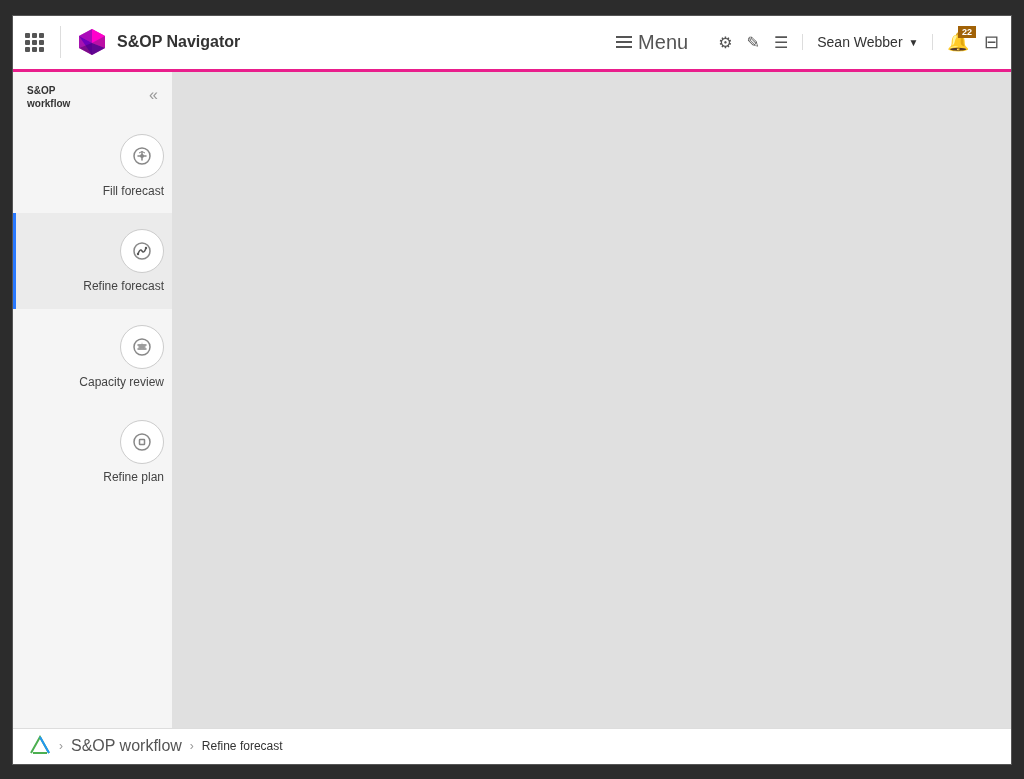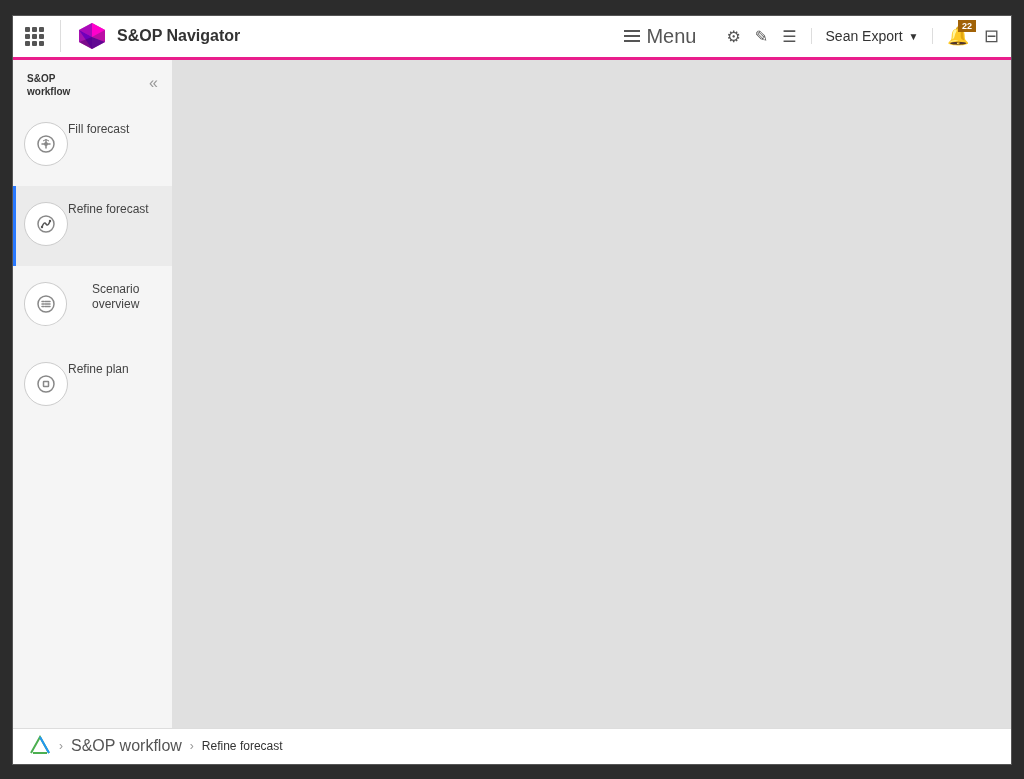--- a/index.html
+++ b/index.html
@@ -2,21 +2,21 @@
 <html><head>
   <meta charset="utf-8">
   <style>
     * { margin: 0; padding: 0; box-sizing: border-box; }
     body { font-family: 'Segoe UI', Arial, sans-serif; background: #2c2c2c; width: 1024px; height: 779px; overflow: hidden; }
 
     .outer-frame { width: 1024px; height: 779px; background: #2c2c2c; display: flex; align-items: center; justify-content: center; }
     .app-window { width: 1000px; height: 750px; background: #fff; border: 1px solid #555; display: flex; flex-direction: column; }
 
     
-    .header { height: 44px; background: #fff; border-bottom: 3px solid #e91e8c; display: flex; align-items: center; padding: 0 12px; gap: 10px; flex-shrink: 0; }
+    .header { height: 56px; background: #fff; border-bottom: 3px solid #e91e8c; display: flex; align-items: center; padding: 0 12px; gap: 10px; flex-shrink: 0; }
     .header-grid-icon { display: grid; grid-template-columns: repeat(3,5px); grid-template-rows: repeat(3,5px); gap: 2px; cursor: pointer; }
     .header-grid-icon span { width: 5px; height: 5px; background: #555; border-radius: 1px; }
     .header-divider { width: 1px; height: 32px; background: #ddd; margin: 0 6px; }
     .app-logo { width: 30px; height: 30px; }
     .app-title { font-size: 16px; font-weight: 600; color: #333; margin-right: auto; }
     .header-menu { display: flex; align-items: center; gap: 6px; font-size: 20px; color: #555; cursor: pointer; }
     .hamburger { display: flex; flex-direction: column; gap: 3px; }
     .hamburger span { width: 16px; height: 2px; background: #555; display: block; }
     .header-actions { display: flex; align-items: center; gap: 14px; margin-left: 20px; }
     .header-icon { color: #555; font-size: 16px; cursor: pointer; }
@@ -28,21 +28,21 @@
 
     
     .body { display: flex; flex: 1; overflow: hidden; }
 
     
     .sidebar { width: 160px; background: #f5f5f5; border-right: 1px solid #e0e0e0; display: flex; flex-direction: column; flex-shrink: 0; }
     .sidebar-header { display: flex; align-items: flex-start; justify-content: space-between; padding: 12px 14px 8px; }
     .sidebar-title { font-size: 10px; font-weight: 700; color: #333; line-height: 1.3; }
     .sidebar-collapse { font-size: 16px; color: #999; cursor: pointer; margin-top: 2px; }
     .sidebar-items { display: flex; flex-direction: column; }
-    .sidebar-item { display: flex; flex-direction: row; align-items: flex-start; padding: 16px 8px 14px; cursor: pointer; position: relative; border-left: 3px solid transparent; }
+    .sidebar-item { display: flex; flex-direction: column; align-items: flex-end; padding: 16px 8px 14px; cursor: pointer; position: relative; border-left: 3px solid transparent; }
     .sidebar-item.active { background: #ebebeb; border-left: 3px solid #2979ff; }
     .sidebar-item-icon-circle { width: 44px; height: 44px; border-radius: 50%; border: 1px solid #ccc; background: #fff; display: flex; align-items: center; justify-content: center; margin-bottom: 6px; }
     .sidebar-item-icon-circle svg { width: 22px; height: 22px; }
     .sidebar-item-label { font-size: 12px; color: #444; text-align: center; line-height: 1.3; }
 
     
     .main-content { flex: 1; background: #e0e0e0; }
 
     
     .footer { height: 36px; background: #fff; border-top: 1px solid #ddd; display: flex; align-items: center; padding: 0 16px; gap: 8px; flex-shrink: 0; }
@@ -92,21 +92,21 @@
         </div>
         <span>Menu</span>
       </div>
 
       <div class="header-actions">
         <span class="header-icon">⚙</span>
         <span class="header-icon">✎</span>
         <span class="header-icon">☰</span>
 
         <div class="user-area">
-          <span>Sean Export</span>
+          <span>Sean Webber</span>
           <span style="font-size:10px;">▼</span>
         </div>
 
         <div class="notification-wrapper">
           <span class="notification-icon">🔔</span>
           <span class="notification-badge">22</span>
         </div>
 
         <span class="sliders-icon">⊟</span>
       </div>
@@ -139,35 +139,33 @@
               <svg viewBox="0 0 22 22" fill="none" xmlns="http://www.w3.org/2000/svg">
                 <circle cx="11" cy="11" r="8" stroke="#888" stroke-width="1.5" fill="none"></circle>
                 <path d="M7 14 Q9 8 11 11 Q13 14 15 8" stroke="#555" stroke-width="1.5" fill="none" stroke-linecap="round"></path>
                 <circle cx="7" cy="14" r="1.2" fill="#555"></circle>
                 <circle cx="15" cy="8" r="1.2" fill="#555"></circle>
               </svg>
             </div>
             <span class="sidebar-item-label">Refine forecast</span>
           </div>
 
-
           <div class="sidebar-item">
             <div class="sidebar-item-icon-circle">
               <svg viewBox="0 0 22 22" fill="none" xmlns="http://www.w3.org/2000/svg">
                 <circle cx="11" cy="11" r="8" stroke="#888" stroke-width="1.5" fill="none"></circle>
-                <line x1="7" y1="8.5" x2="9" y2="8.5" stroke="#888" stroke-width="1.5" stroke-linecap="round"></line>
-                <line x1="10" y1="8.5" x2="15" y2="8.5" stroke="#888" stroke-width="1.5" stroke-linecap="round"></line>
-                <line x1="7" y1="11" x2="9" y2="11" stroke="#888" stroke-width="1.5" stroke-linecap="round"></line>
-                <line x1="10" y1="11" x2="15" y2="11" stroke="#888" stroke-width="1.5" stroke-linecap="round"></line>
-                <line x1="7" y1="13.5" x2="9" y2="13.5" stroke="#888" stroke-width="1.5" stroke-linecap="round"></line>
-                <line x1="10" y1="13.5" x2="15" y2="13.5" stroke="#888" stroke-width="1.5" stroke-linecap="round"></line>
+                <line x1="7" y1="9" x2="15" y2="9" stroke="#888" stroke-width="1.5" stroke-linecap="round"></line>
+                <line x1="8" y1="11" x2="14" y2="11" stroke="#888" stroke-width="1.5" stroke-linecap="round"></line>
+                <line x1="7" y1="13" x2="15" y2="13" stroke="#888" stroke-width="1.5" stroke-linecap="round"></line>
+                <path d="M11 6 L12.2 8.5 L15 8.9 L13 10.8 L13.4 13.6 L11 12.3 L8.6 13.6 L9 10.8 L7 8.9 L9.8 8.5 Z" fill="#888" opacity="0.3"></path>
               </svg>
             </div>
-            <span class="sidebar-item-label">Scenario overview</span>
+            <span class="sidebar-item-label">Capacity review</span>
           </div>
+
 
           <div class="sidebar-item">
             <div class="sidebar-item-icon-circle">
               <svg viewBox="0 0 22 22" fill="none" xmlns="http://www.w3.org/2000/svg">
                 <circle cx="11" cy="11" r="8" stroke="#888" stroke-width="1.5" fill="none"></circle>
                 <rect x="8.5" y="8.5" width="5" height="5" stroke="#888" stroke-width="1.5" fill="none" rx="0.5"></rect>
               </svg>
             </div>
             <span class="sidebar-item-label">Refine plan</span>
           </div>

